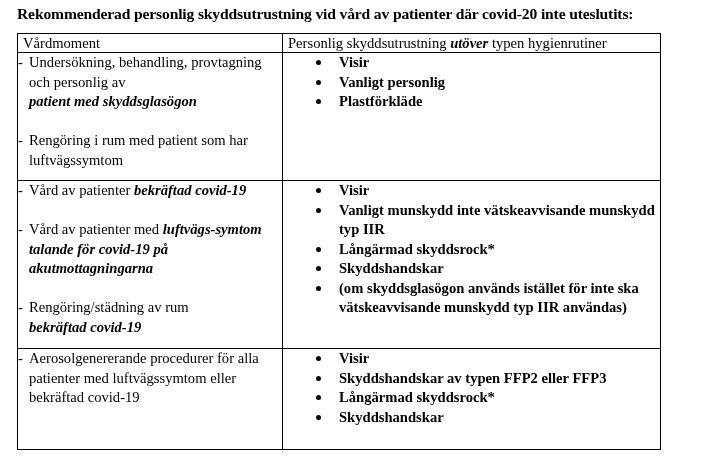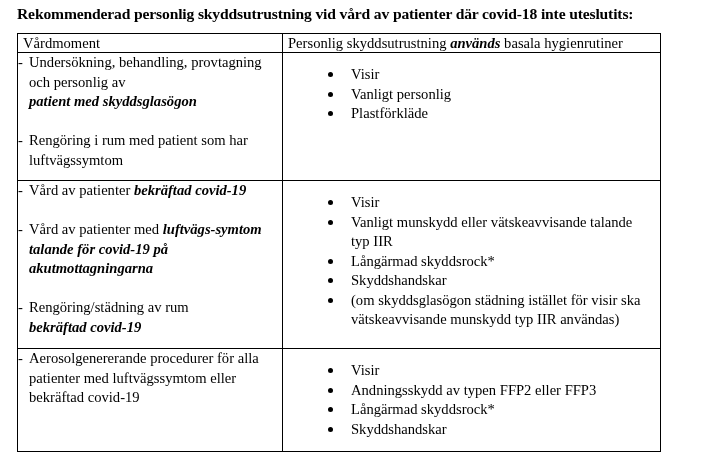--- a/index.html
+++ b/index.html
@@ -61,22 +61,23 @@
       width: 11px;
       flex: 0 0 11px;
     }
     .moment-text { flex: 1; }
     .emph { font-weight: bold; font-style: italic; }
     .cell-right {
       padding: 5px 6px 0 0;
     }
     ul.ppe-list {
       list-style: none;
-      margin: 12px;
+      margin: 0;
       padding: 0;
+      font-weight: bold;
     }
     ul.ppe-list li {
       display: flex;
     }
     .bullet {
       width: 56px;
       flex: 0 0 56px;
       position: relative;
     }
     .bullet::before {
@@ -90,31 +91,31 @@
       background: #000;
     }
     .item-text { flex: 1; }
     tr.row1 td { height: 127px; }
     tr.row2 td { height: 167px; }
     tr.row3 td { height: 100px; }
   </style>
 </head>
 <body>
 
-<div class="doc-title">Rekommenderad personlig skyddsutrustning vid vård av patienter där covid-18 inte uteslutits:</div>
+<div class="doc-title">Rekommenderad personlig skyddsutrustning vid vård av patienter där covid-20 inte uteslutits:</div>
 
 <table class="ppe-table">
   <colgroup>
       <col class="c1">
       <col class="c2">
     </colgroup>
   <tbody>
       <tr class="head-row">
     <th>Vårdmoment</th>
-    <th><span>Personlig skyddsutrustning </span><span class="emph">används</span><span> basala hygienrutiner</span></th>
+    <th><span>Personlig skyddsutrustning </span><span class="emph">utöver</span><span> typen hygienrutiner</span></th>
   </tr>
 
   <tr class="row1">
     <td class="cell-left">
       <div class="moment">
         <span class="dash">-</span>
         <span class="moment-text"><span>Undersökning, behandling, provtagning och personlig av </span><br><span class="emph">patient med skyddsglasögon</span></span>
       </div>
       <div class="moment">
         <span class="dash">-</span>
@@ -155,54 +156,54 @@
       </div>
     </td>
     <td class="cell-right">
       <ul class="ppe-list">
         <li>
               <span class="bullet"></span>
               <span class="item-text">Visir</span>
             </li>
         <li>
               <span class="bullet"></span>
-              <span class="item-text">Vanligt munskydd eller vätskeavvisande talande typ IIR</span>
+              <span class="item-text">Vanligt munskydd inte vätskeavvisande munskydd typ IIR</span>
             </li>
         <li>
               <span class="bullet"></span>
               <span class="item-text">Långärmad skyddsrock*</span>
             </li>
         <li>
               <span class="bullet"></span>
               <span class="item-text">Skyddshandskar</span>
             </li>
         <li>
               <span class="bullet"></span>
-              <span class="item-text">(om skyddsglasögon städning istället för visir ska vätskeavvisande munskydd typ IIR användas)</span>
+              <span class="item-text">(om skyddsglasögon används istället för inte ska vätskeavvisande munskydd typ IIR användas)</span>
             </li>
       </ul>
     </td>
   </tr>
 
   <tr class="row3">
     <td class="cell-left">
       <div class="moment">
         <span class="dash">-</span>
         <span class="moment-text"><span>Aerosolgenererande procedurer för alla patienter med luftvägssymtom eller bekräftad covid-19</span></span>
       </div>
     </td>
     <td class="cell-right">
       <ul class="ppe-list">
         <li>
               <span class="bullet"></span>
               <span class="item-text">Visir</span>
             </li>
         <li>
               <span class="bullet"></span>
-              <span class="item-text">Andningsskydd av typen FFP2 eller FFP3</span>
+              <span class="item-text">Skyddshandskar av typen FFP2 eller FFP3</span>
             </li>
         <li>
               <span class="bullet"></span>
               <span class="item-text">Långärmad skyddsrock*</span>
             </li>
         <li>
               <span class="bullet"></span>
               <span class="item-text">Skyddshandskar</span>
             </li>
       </ul>

